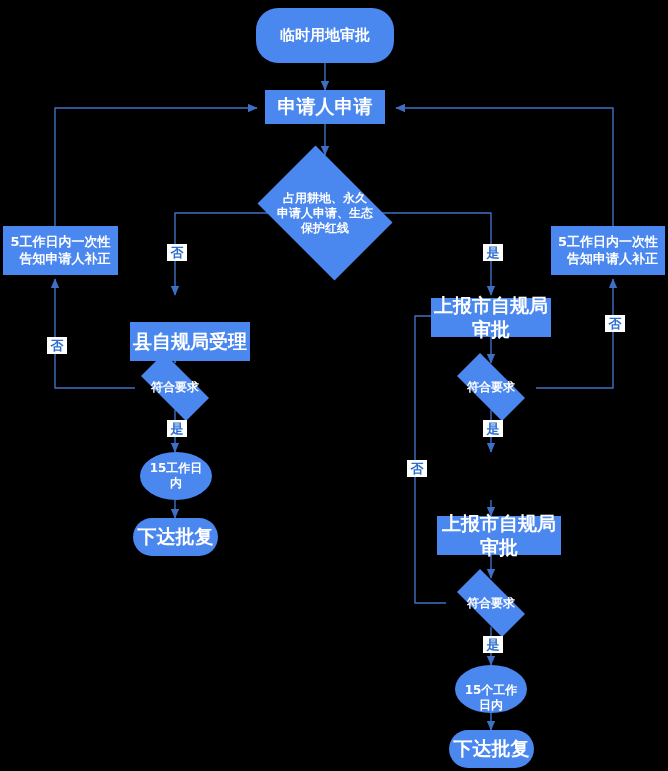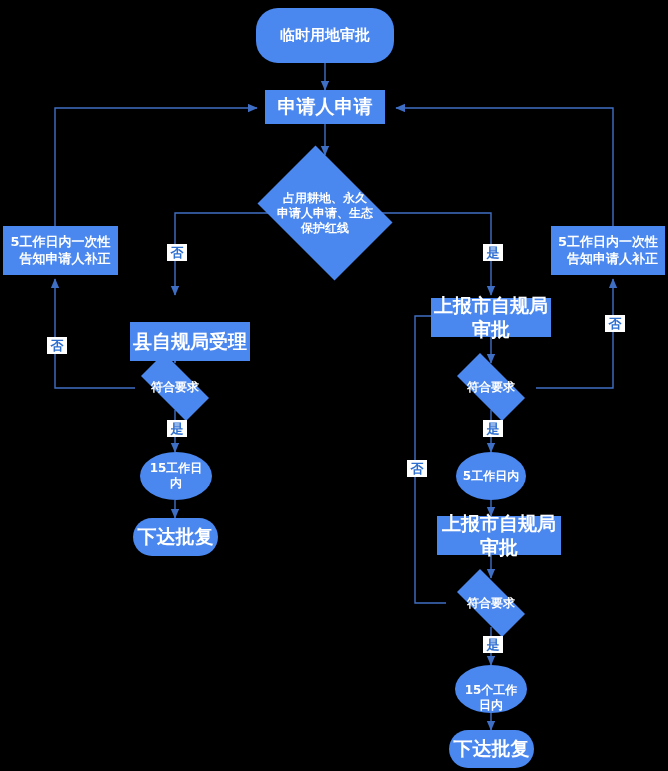--- a/index.html
+++ b/index.html
@@ -131,23 +131,20 @@
 
   <div class="node n-rect t14" style="left:431px;top:298px;width:120px;height:39px;">
     <span>上报市自规局审批</span>
   </div>
 
   <div class="node n-diamond t12" style="left:446px;top:364px;width:90px;height:46px;">
     <span class="dia-shape"></span>
     <span class="dia-label">符合要求</span>
   </div>
 
-  <div class="node n-ellipse t12" style="left:456px;top:452px;width:70px;height:48px;">
-    <span>5工作日内</span>
-  </div>
 
   <div class="node n-rect t14" style="left:437px;top:516px;width:124px;height:39px;">
     <span>上报市自规局审批</span>
   </div>
 
   <div class="node n-diamond t12" style="left:446px;top:580px;width:90px;height:46px;">
     <span class="dia-shape"></span>
     <span class="dia-label">符合要求</span>
   </div>
 

